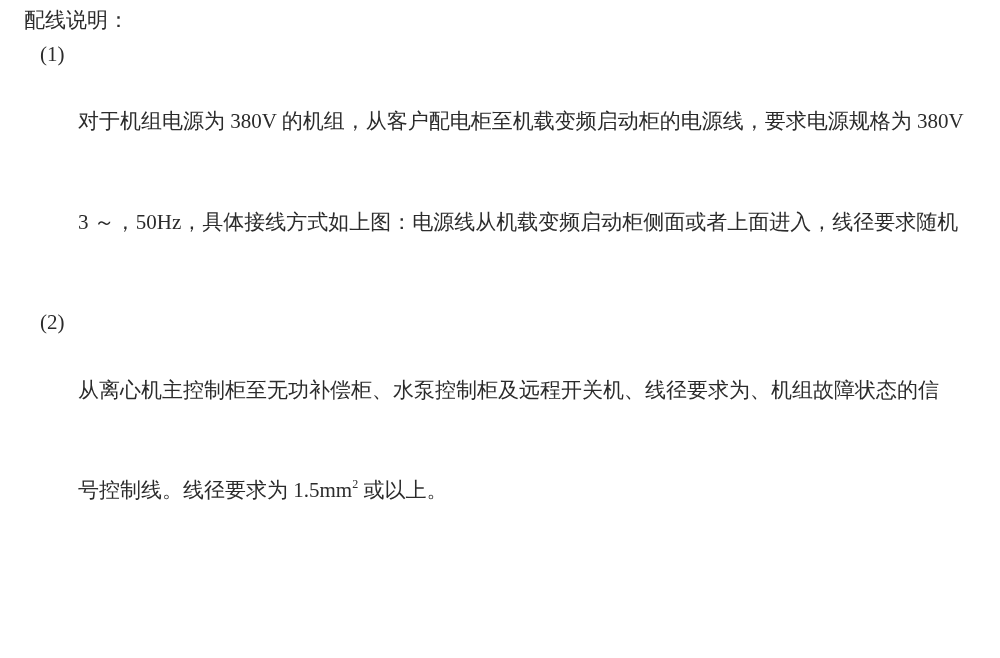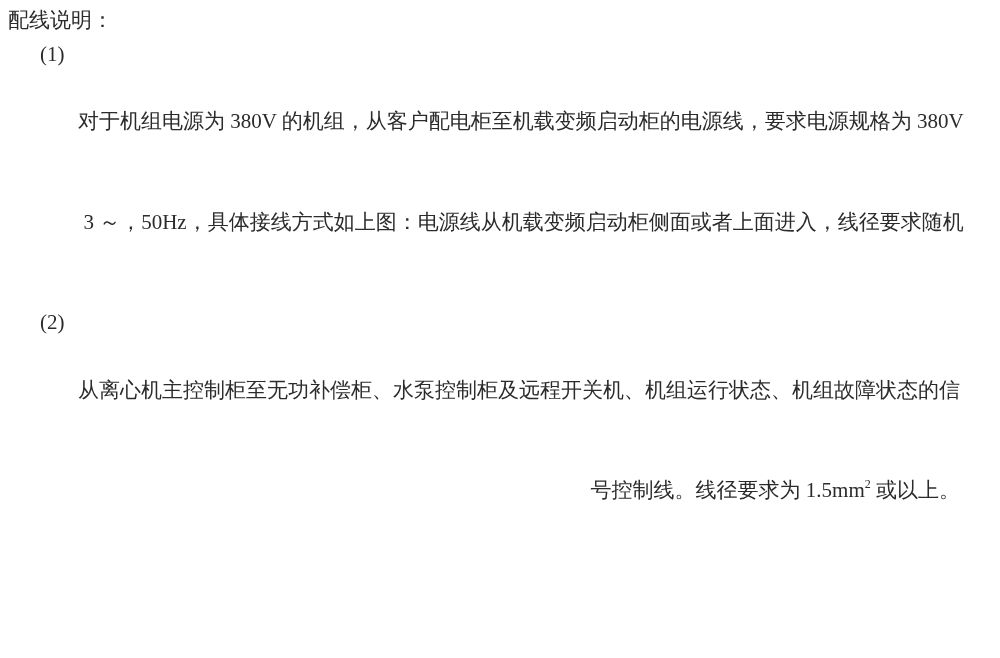--- a/index.html
+++ b/index.html
@@ -8,24 +8,24 @@
     background: #ffffff;
     overflow: hidden;
     font-family: "Liberation Serif", "DejaVu Serif", serif;
     color: #2b2b2b;
   }
   .notes {
     padding-top: 4px;
     font-size: 21px;
     line-height: 33.6px;
   }
-  .doc-title { margin-left: 8px; }
+  .doc-title { margin-left: 24px; }
   .item { display: flex; margin-left: 40px; }
   .item .num { flex: none; width: 38px; }
-  .item .body { white-space: pre; text-align: right; }
+  .item .body { white-space: pre; }
   sup.sq {
     font-size: 12px;
     line-height: 0;
     position: relative;
     top: -1px;
   }
 </style>
 </head>
 <body>
 
@@ -36,18 +36,18 @@
     <span class="num">(1)</span>
     <div class="body">
       <div>对于机组电源为 380V 的机组，从客户配电柜至机载变频启动柜的电源线，要求电源规格为 380V</div>
       <div>3 ～，50Hz，具体接线方式如上图：电源线从机载变频启动柜侧面或者上面进入，线径要求随机</div>
     </div>
   </div>
 
   <div class="item">
     <span class="num">(2)</span>
     <div class="body">
-      <div>从离心机主控制柜至无功补偿柜、水泵控制柜及远程开关机、机组运行状态、机组故障状态的信</div>
+      <div>从离心机主控制柜至无功补偿柜、水泵控制柜及远程开关机、线径要求为、机组故障状态的信</div>
       <div><span>号控制线。线径要求为 1.5mm</span><sup class="sq">2</sup><span> 或以上。</span></div>
     </div>
   </div>
 
 </div>
 
 </body></html>

